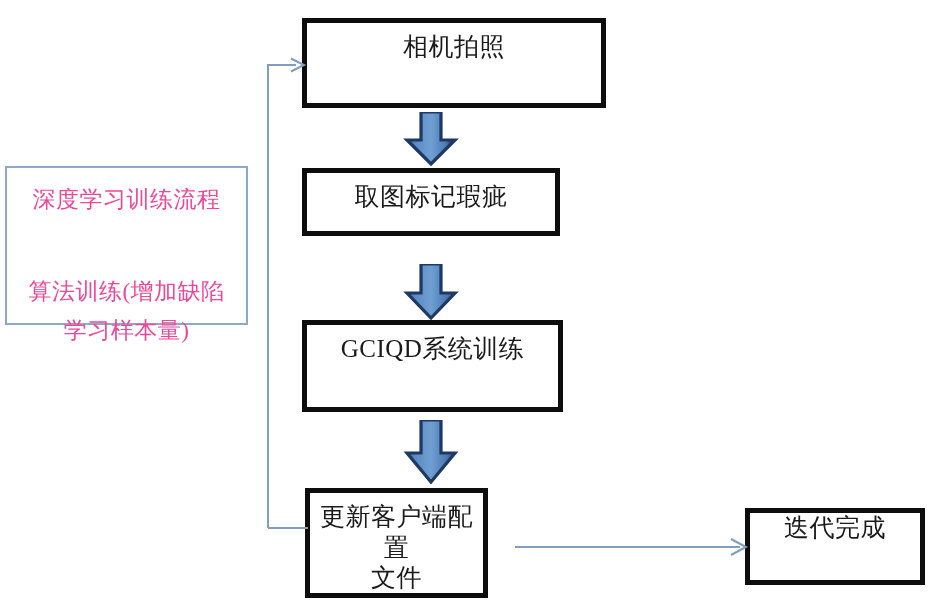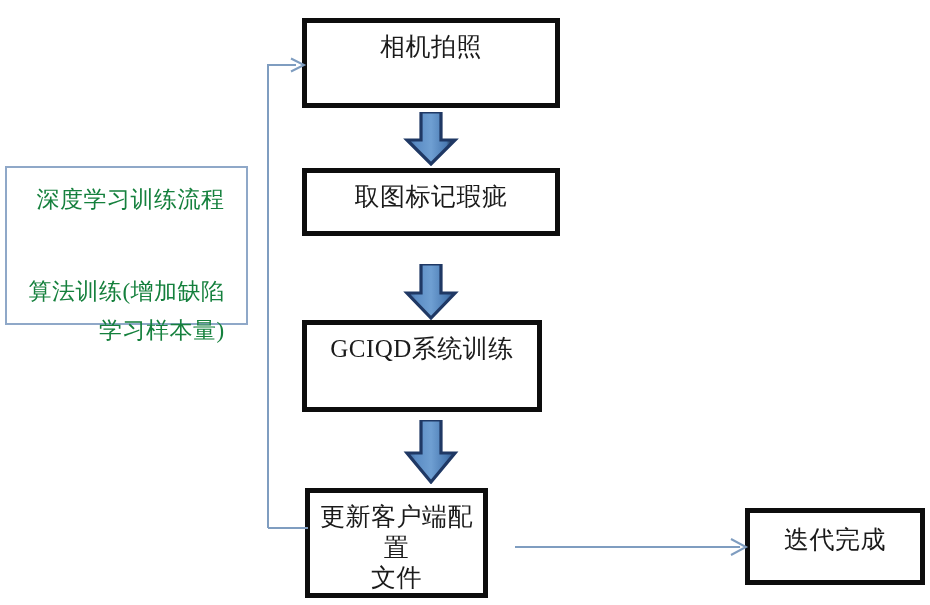--- a/index.html
+++ b/index.html
@@ -30,37 +30,37 @@
     font-size: 25px;
     line-height: 1.22;
     color: #1a1a1a;
     text-align: center;
     padding-top: 9px;
     white-space: pre-line;
     letter-spacing: 0.5px;
   }
 
   
-  .pbox.center .ptext { padding-top: 12px; }
+  .pbox.center .ptext { padding-top: 0; }
 
   
   .bbox {
     position: absolute;
     box-sizing: border-box;
     background: #ffffff;
     border: 2px solid #8fa8c8;
     display: flex;
     justify-content: center;
     align-items: center;
   }
   .bbox .btext {
     font-size: 24px;
     line-height: 1.55;
-    color: #15803d;
-    text-align: right;
+    color: #ec4899;
+    text-align: center;
     white-space: pre-line;
     letter-spacing: 0.5px;
   }
 
   .infobox .btext {
     font-size: 23px;
     line-height: 1.7;
   }
   .infobox .gap { display: block; height: 14px; }
 
@@ -82,29 +82,29 @@
 
   <div class="bbox infobox" style="left:5px; top:166px; width:243px; height:159px;">
     <div class="btext">
       <span>深度学习训练流程</span>
       <span class="gap"></span>
       <span>算法训练(增加缺陷
 学习样本量)</span>
     </div>
   </div>
 
-  <div class="pbox" style="left:302px; top:18px; width:258px; height:90px;">
+  <div class="pbox" style="left:302px; top:18px; width:304px; height:90px;">
     <div class="ptext">相机拍照</div>
   </div>
 
   <div class="pbox" style="left:302px; top:168px; width:258px; height:68px;">
     <div class="ptext">取图标记瑕疵</div>
   </div>
 
-  <div class="pbox" style="left:302px; top:320px; width:240px; height:92px;">
+  <div class="pbox" style="left:302px; top:320px; width:261px; height:92px;">
     <div class="ptext">GCIQD系统训练</div>
   </div>
 
   <div class="pbox" style="left:305px; top:488px; width:183px; height:110px;">
     <div class="ptext">更新客户端配置
 文件</div>
   </div>
 
   <div class="pbox center" style="left:745px; top:508px; width:180px; height:77px;">
     <div class="ptext">迭代完成</div>

